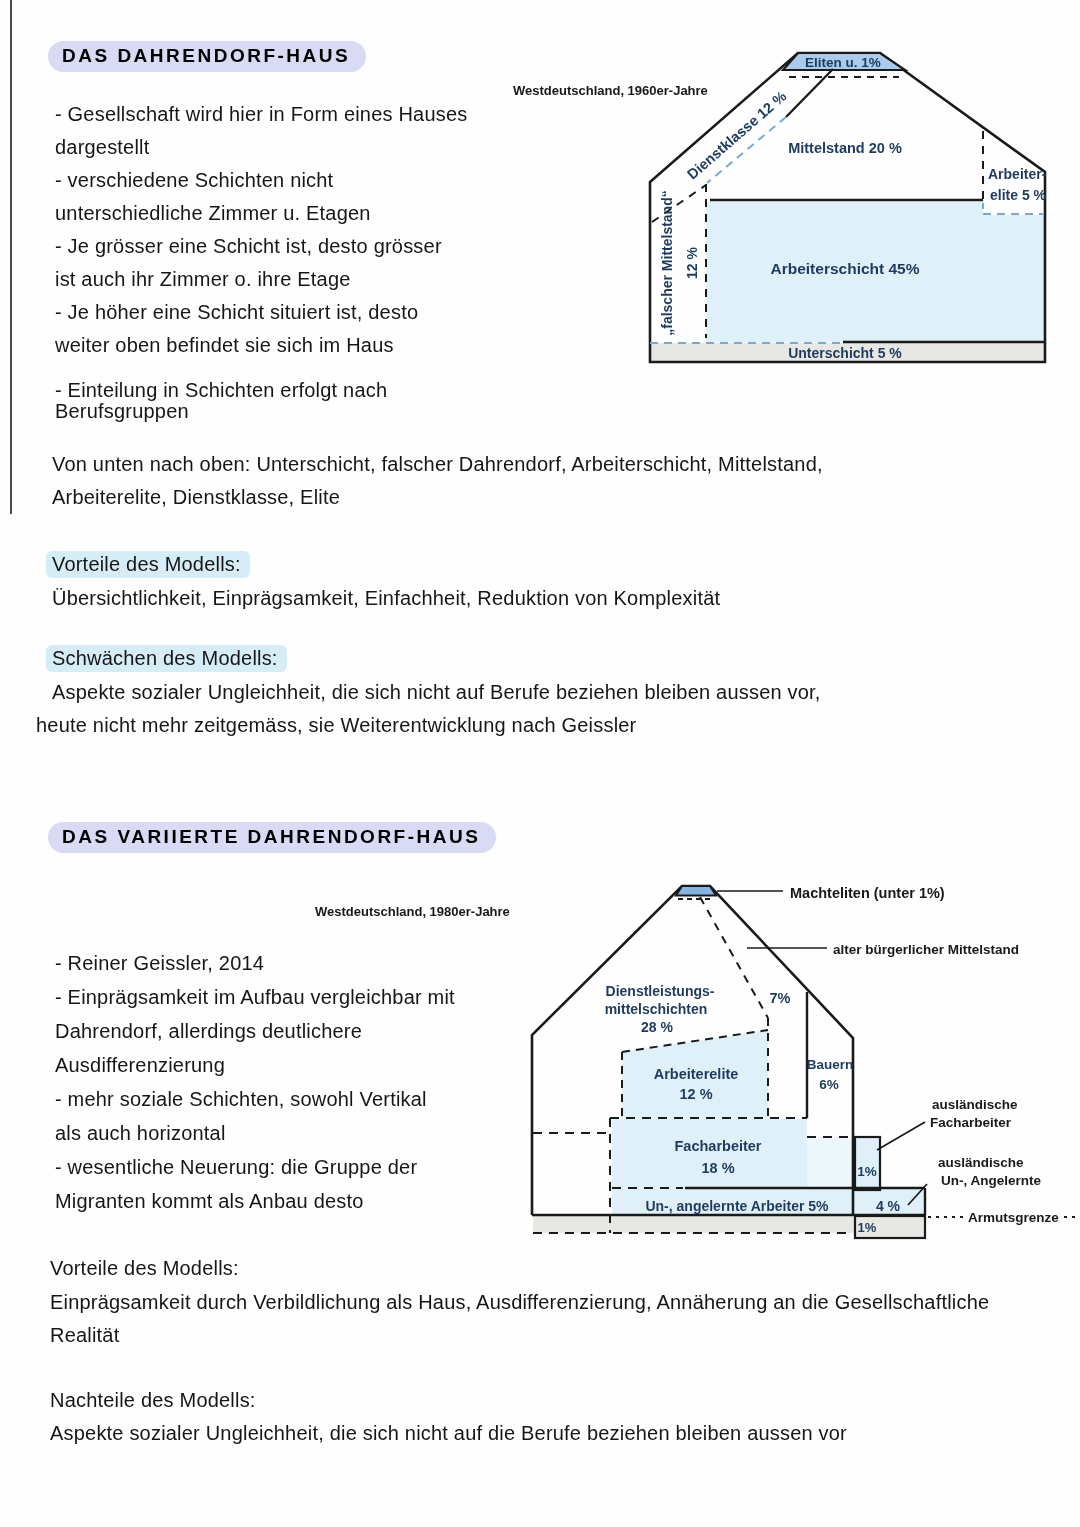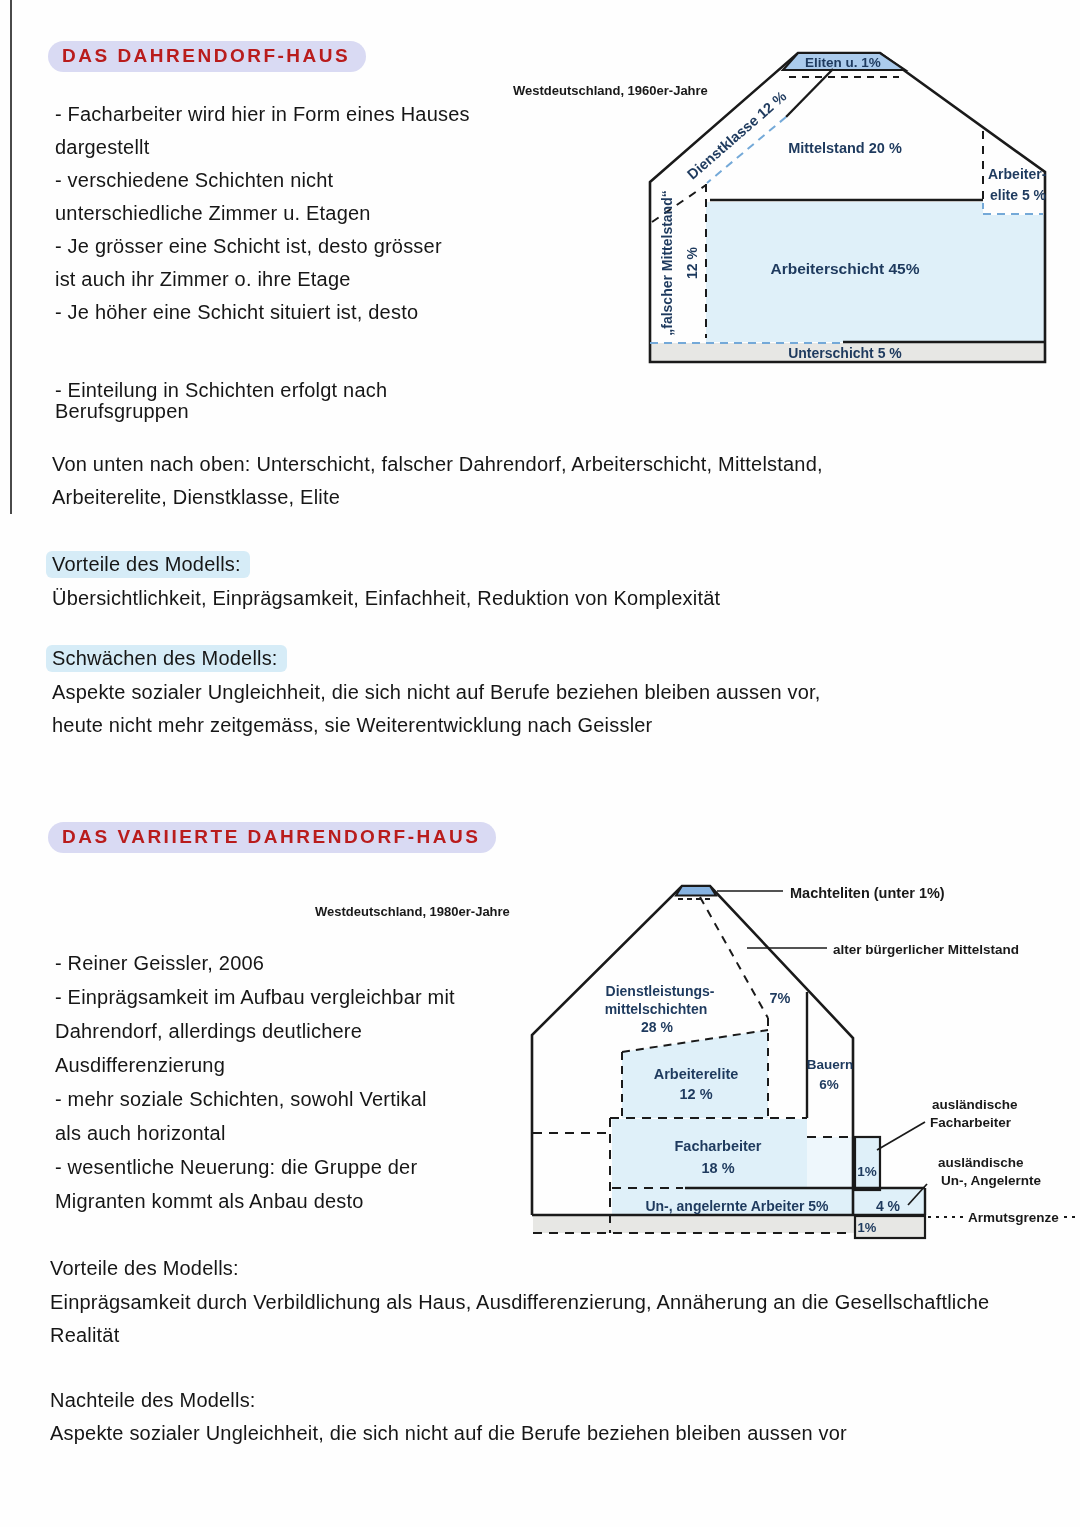--- a/index.html
+++ b/index.html
@@ -1,56 +1,57 @@
 <!DOCTYPE html>
 <html><head>
 <meta charset="utf-8">
 <style>
   html,body{margin:0;padding:0;background:#ffffff;}
   .page{position:relative;width:1080px;height:1527px;background:#fefefe;overflow:hidden;
         font-family:"Liberation Sans",sans-serif;}
   .margin-line{position:absolute;left:10px;top:0;width:2px;height:514px;background:#4a4a4a;}
   .pill{position:absolute;background:#d9daf3;border-radius:16px;padding:4px 16px 5px 14px;
-        font-weight:bold;font-size:19px;letter-spacing:2.5px;color:#b91c1c;white-space:nowrap;}
+        font-weight:bold;font-size:19px;letter-spacing:2.5px;color:#000000;white-space:nowrap;}
   .hw{position:absolute;font-size:20px;color:#161616;white-space:nowrap;letter-spacing:.2px;}
   .hl{background:#d6ecf7;border-radius:6px;padding:2px 9px 3px 6px;margin-left:-6px;}
   svg.diagram{position:absolute;overflow:visible;}
   svg text{font-family:"Liberation Sans",sans-serif;}
   .nv{fill:#1e3a5e;font-weight:600;}
   .bk{fill:#191919;font-weight:600;}
   .cap{fill:#191919;font-weight:600;}
 </style>
 </head>
 <body>
 
 <div class="page">
 
   <div class="margin-line"></div>
 
   <div class="pill" style="left:48px;top:41px">DAS DAHRENDORF-HAUS</div>
 
-  <div class="hw" style="left:55px;top:103px">- Facharbeiter wird hier in Form eines Hauses</div>
+  <div class="hw" style="left:55px;top:103px">- Gesellschaft wird hier in Form eines Hauses</div>
   <div class="hw" style="left:55px;top:136px">dargestellt</div>
   <div class="hw" style="left:55px;top:169px">- verschiedene Schichten nicht</div>
   <div class="hw" style="left:55px;top:202px">unterschiedliche Zimmer u. Etagen</div>
   <div class="hw" style="left:55px;top:235px">- Je grösser eine Schicht ist, desto grösser</div>
   <div class="hw" style="left:55px;top:268px">ist auch ihr Zimmer o. ihre Etage</div>
   <div class="hw" style="left:55px;top:301px">- Je höher eine Schicht situiert ist, desto</div>
+  <div class="hw" style="left:55px;top:334px">weiter oben befindet sie sich im Haus</div>
   <div class="hw" style="left:55px;top:379px">- Einteilung in Schichten erfolgt nach</div>
   <div class="hw" style="left:55px;top:400px">Berufsgruppen</div>
 
   <div class="hw" style="left:52px;top:453px">Von unten nach oben: Unterschicht, falscher Dahrendorf, Arbeiterschicht, Mittelstand,</div>
   <div class="hw" style="left:52px;top:486px">Arbeiterelite, Dienstklasse, Elite</div>
 
   <div class="hw" style="left:52px;top:553px"><span class="hl">Vorteile des Modells:</span></div>
   <div class="hw" style="left:52px;top:587px">Übersichtlichkeit, Einprägsamkeit, Einfachheit, Reduktion von Komplexität</div>
 
   <div class="hw" style="left:52px;top:647px"><span class="hl">Schwächen des Modells:</span></div>
   <div class="hw" style="left:52px;top:681px">Aspekte sozialer Ungleichheit, die sich nicht auf Berufe beziehen bleiben aussen vor,</div>
-  <div class="hw" style="left:52px;top:714px">heute nicht mehr zeitgemäss, sie Weiterentwicklung nach Geissler</div>
+  <div class="hw" style="left:36px;top:714px">heute nicht mehr zeitgemäss, sie Weiterentwicklung nach Geissler</div>
 
   <svg class="diagram" style="left:500px;top:40px" width="580" height="340" viewBox="500 40 580 340">
     <g>
       <polygon points="706,202 983,202 983,215 1045,215 1045,342 706,342" fill="#dff0f9"></polygon>
       <rect x="651" y="343" width="394" height="19" fill="#e7e7e4"></rect>
     </g>
     <g stroke="#1a1a1a" fill="none">
       <path d="M650 182 L798 53 L880 53 L1045 172 L1045 362 L650 362 Z" stroke-width="2.6"></path>
       <polygon points="798,53 880,53 905,70 783,70" fill="#abcbec" stroke-width="2.2"></polygon>
       <line x1="789" y1="77" x2="899" y2="77" stroke-width="2" stroke-dasharray="7 6"></line>
@@ -74,21 +75,21 @@
       <text class="nv" x="990" y="200" font-size="14">elite 5 %</text>
       <text class="nv" x="672" y="263" font-size="14" text-anchor="middle" transform="rotate(-90 672 263)">„falscher Mittelstand“</text>
       <text class="nv" x="697" y="263" font-size="14" text-anchor="middle" transform="rotate(-90 697 263)">12 %</text>
       <text class="nv" x="845" y="274" font-size="15.5" text-anchor="middle">Arbeiterschicht 45%</text>
       <text class="nv" x="845" y="358" font-size="14" text-anchor="middle">Unterschicht 5 %</text>
     </g>
   </svg>
 
   <div class="pill" style="left:48px;top:822px">DAS VARIIERTE DAHRENDORF-HAUS</div>
 
-  <div class="hw" style="left:55px;top:952px">- Reiner Geissler, 2006</div>
+  <div class="hw" style="left:55px;top:952px">- Reiner Geissler, 2014</div>
   <div class="hw" style="left:55px;top:986px">- Einprägsamkeit im Aufbau vergleichbar mit</div>
   <div class="hw" style="left:55px;top:1020px">Dahrendorf, allerdings deutlichere</div>
   <div class="hw" style="left:55px;top:1054px">Ausdifferenzierung</div>
   <div class="hw" style="left:55px;top:1088px">- mehr soziale Schichten, sowohl Vertikal</div>
   <div class="hw" style="left:55px;top:1122px">als auch horizontal</div>
   <div class="hw" style="left:55px;top:1156px">- wesentliche Neuerung: die Gruppe der</div>
   <div class="hw" style="left:55px;top:1190px">Migranten kommt als Anbau desto</div>
 
   <div class="hw" style="left:50px;top:1257px">Vorteile des Modells:</div>
   <div class="hw" style="left:50px;top:1291px">Einprägsamkeit durch Verbildlichung als Haus, Ausdifferenzierung, Annäherung an die Gesellschaftliche</div>

